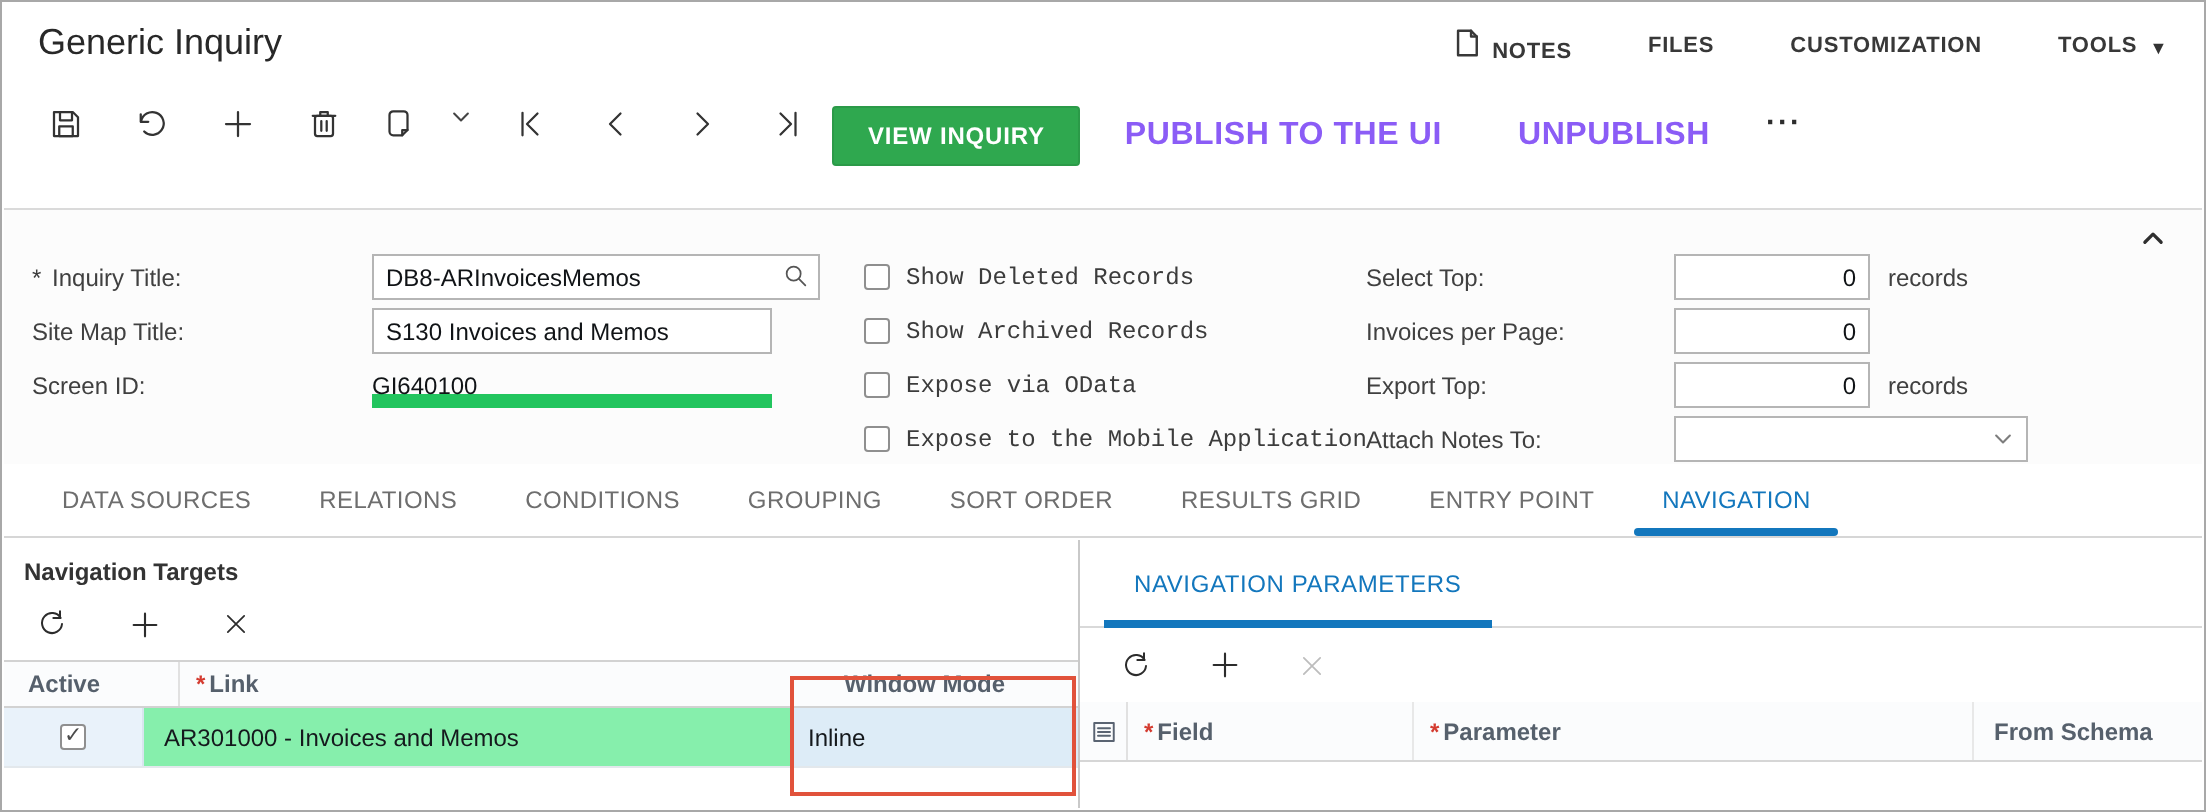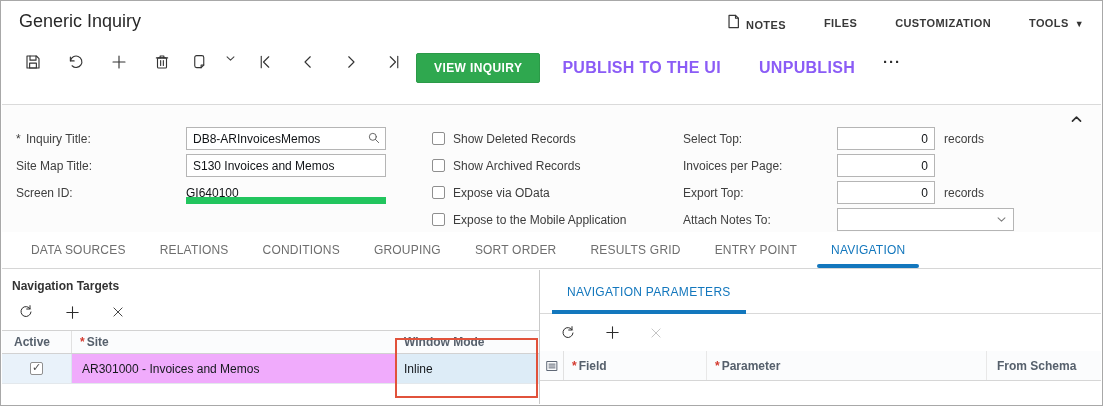--- a/index.html
+++ b/index.html
@@ -27,25 +27,25 @@
               font-weight:bold; font-size:16px; letter-spacing:.3px; color:#8b5cf6; cursor:pointer; }
   .btn-more { padding:0 12px; font-weight:bold; font-size:15px; color:#2d2d2d; cursor:pointer; letter-spacing:1px; }
 
   
   .formwrap { position:absolute; top:103px; left:1px; right:1px; height:135px; background:#fcfcfc;
               border-top:1px solid #dadada; }
   .f-row { position:absolute; height:23px; display:flex; align-items:center; }
   .f-label { width:170px; color:#404040; }
   .inp { height:23px; border:1px solid #b5b5b5; background:#fff; padding:0 6px; font-family:inherit;
          font-size:12px; color:#101316; width:200px; }
-  .inpwrap { position:relative; width:200px; }
+  .inpwrap { position:relative; width:224px; }
   .inpwrap .inp { width:100%; padding-right:24px; }
   .inp-search-ic { position:absolute; right:5px; top:4px; color:#555; }
   .ro-value { width:200px; height:22px; line-height:22px; border-bottom:7px solid #22c55e; color:#101316; }
-  .c-row { position:absolute; left:430px; display:flex; align-items:center; gap:8px; height:23px; cursor:pointer; }
+  .c-row { position:absolute; left:430px; display:flex; align-items:center; gap:8px; height:23px; cursor:pointer;font-family:Liberation Mono, monospace; }
   .cbx { width:13px; height:13px; border:1px solid #8f8f8f; border-radius:2px; background:#fff; position:relative; flex:none; }
   .cbx.checked::after { content:"✓"; position:absolute; left:1px; top:-2px; font-size:11px; color:#4c4c4c; }
   .r-row { position:absolute; left:681px; display:flex; align-items:center; height:23px; }
   .r-label { width:154px; color:#404040; }
   .inp-num { width:98px; text-align:right; }
   .suffix { margin-left:9px; color:#404040; }
   .ddwrap { position:relative; width:177px; }
   .ddwrap .inp { width:100%; padding-right:22px; }
   .dd-chev { position:absolute; right:7px; top:6px; color:#7d7d7d; }
   .collapse-btn { position:absolute; right:18px; top:8px; color:#2f2f2f; cursor:pointer; }
@@ -63,27 +63,27 @@
   .lp { position:absolute; top:269px; left:1px; width:537px; bottom:1px; background:#fff; }
   .rp { position:absolute; top:269px; left:538px; right:1px; bottom:1px; background:#fff; border-left:1px solid #c9c9c9; }
 
   
   .lp-title { padding:9px 0 0 10px; height:24px; font-weight:bold; color:#333; }
   .lp-toolbar { height:36px; display:flex; align-items:center; padding-left:13px; gap:24px; color:#2c2c2c; }
   .gicon { width:22px; display:flex; justify-content:center; cursor:pointer; }
   .gicon.disabled { color:#bdbdbd; cursor:default; }
   .lp-ghead { height:24px; display:flex; align-items:center; border-top:1px solid #d2d2d2; border-bottom:1px solid #d2d2d2;
               background:#fbfcfd; font-weight:bold; color:#56606c; }
-  .col-active { width:70px; padding-left:12px; border-right:1px solid #e1e1e1; height:100%; display:flex; align-items:center; }
+  .col-active { width:88px; padding-left:12px; border-right:1px solid #e1e1e1; height:100%; display:flex; align-items:center; }
   .col-link { width:324px; padding-left:8px; height:100%; display:flex; align-items:center; }
   .col-wm { flex:1; padding-left:8px; height:100%; display:flex; align-items:center; }
   .req { color:#d43b30; margin-right:2px; }
   .lp-row { height:30px; display:flex; align-items:stretch; border-bottom:1px solid #e3e8ec; cursor:pointer; }
   .cell-active { width:70px; display:flex; align-items:center; justify-content:center; background:#e9f2fa; border-right:1px solid #d9e5ef; }
-  .cell-link { width:324px; display:flex; align-items:center; padding-left:10px; background:#f0abfc; color:#15191d;text-align:right; }
+  .cell-link { width:324px; display:flex; align-items:center; padding-left:10px; background:#86efac; color:#15191d;text-align:right; }
   .cell-wm { flex:1; display:flex; align-items:center; padding-left:8px; background:#ddecf7; color:#15191d; }
   .annot { position:absolute; left:393px; top:68px; width:143px; height:60px; border:2px solid #e1523b; pointer-events:none; }
 
   
   .rp-tabbar { height:44px; border-bottom:1px solid #d9d9d9; display:flex; align-items:stretch; padding-left:12px; }
   .rp-tab { position:relative; padding:0 15px; display:flex; align-items:center; color:#1377bd; letter-spacing:.3px; cursor:pointer; }
   .rp-tab::after { content:""; position:absolute; left:0; right:0; bottom:-1px; height:4px; background:#1377bd; }
   .rp-toolbar { height:37px; display:flex; align-items:center; padding-left:17px; gap:22px; color:#2c2c2c; }
   .rp-ghead { height:30px; display:flex; align-items:stretch; border-bottom:1px solid #d6d6d6; background:#fbfcfd;
               font-weight:bold; color:#56606c; }
@@ -291,21 +291,21 @@
             <path d="M5 5l14 14M19 5L5 19"></path>
           </svg>
       </span>
     </div>
     <div class="lp-ghead">
       <div class="col-active">
           <span>Active</span>
         </div>
       <div class="col-link">
           <span class="req">*</span>
-          <span>Site</span>
+          <span>Link</span>
         </div>
       <div class="col-wm">
           <span>Window Mode</span>
         </div>
     </div>
     <div class="lp-row">
       <div class="cell-active">
           <span class="cbx checked"></span>
         </div>
       <div class="cell-link">AR301000 - Invoices and Memos</div>

